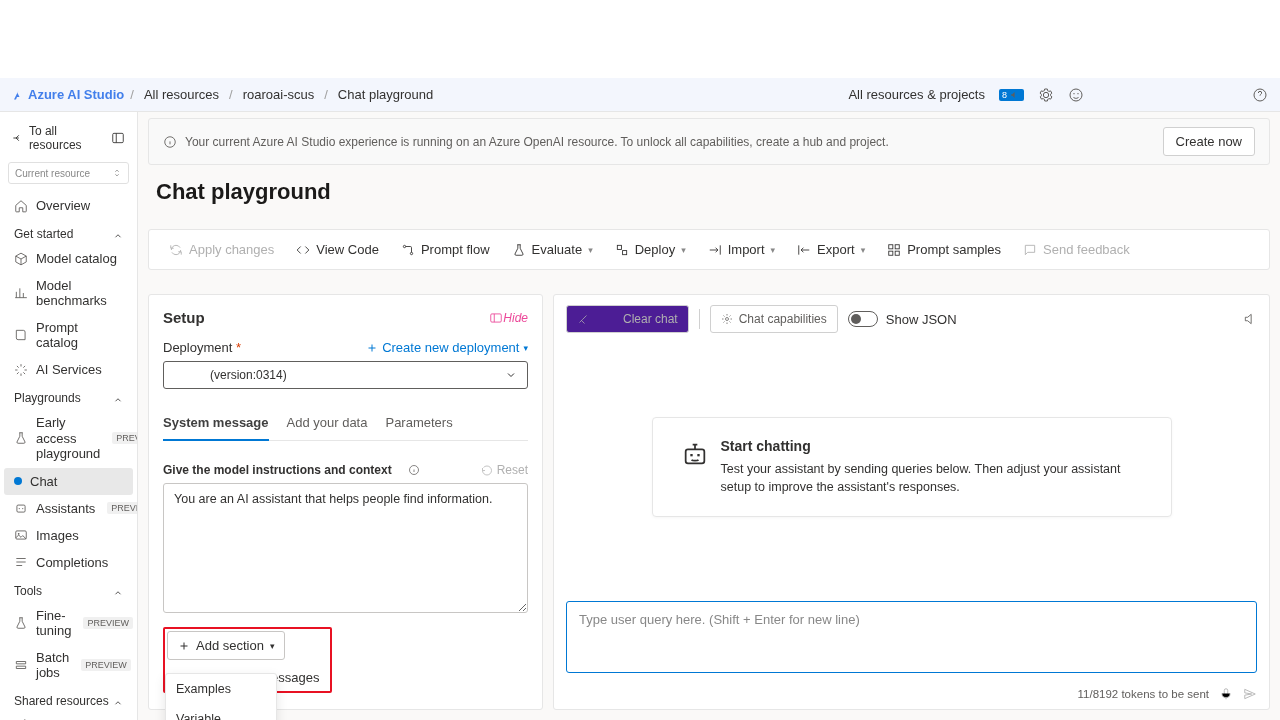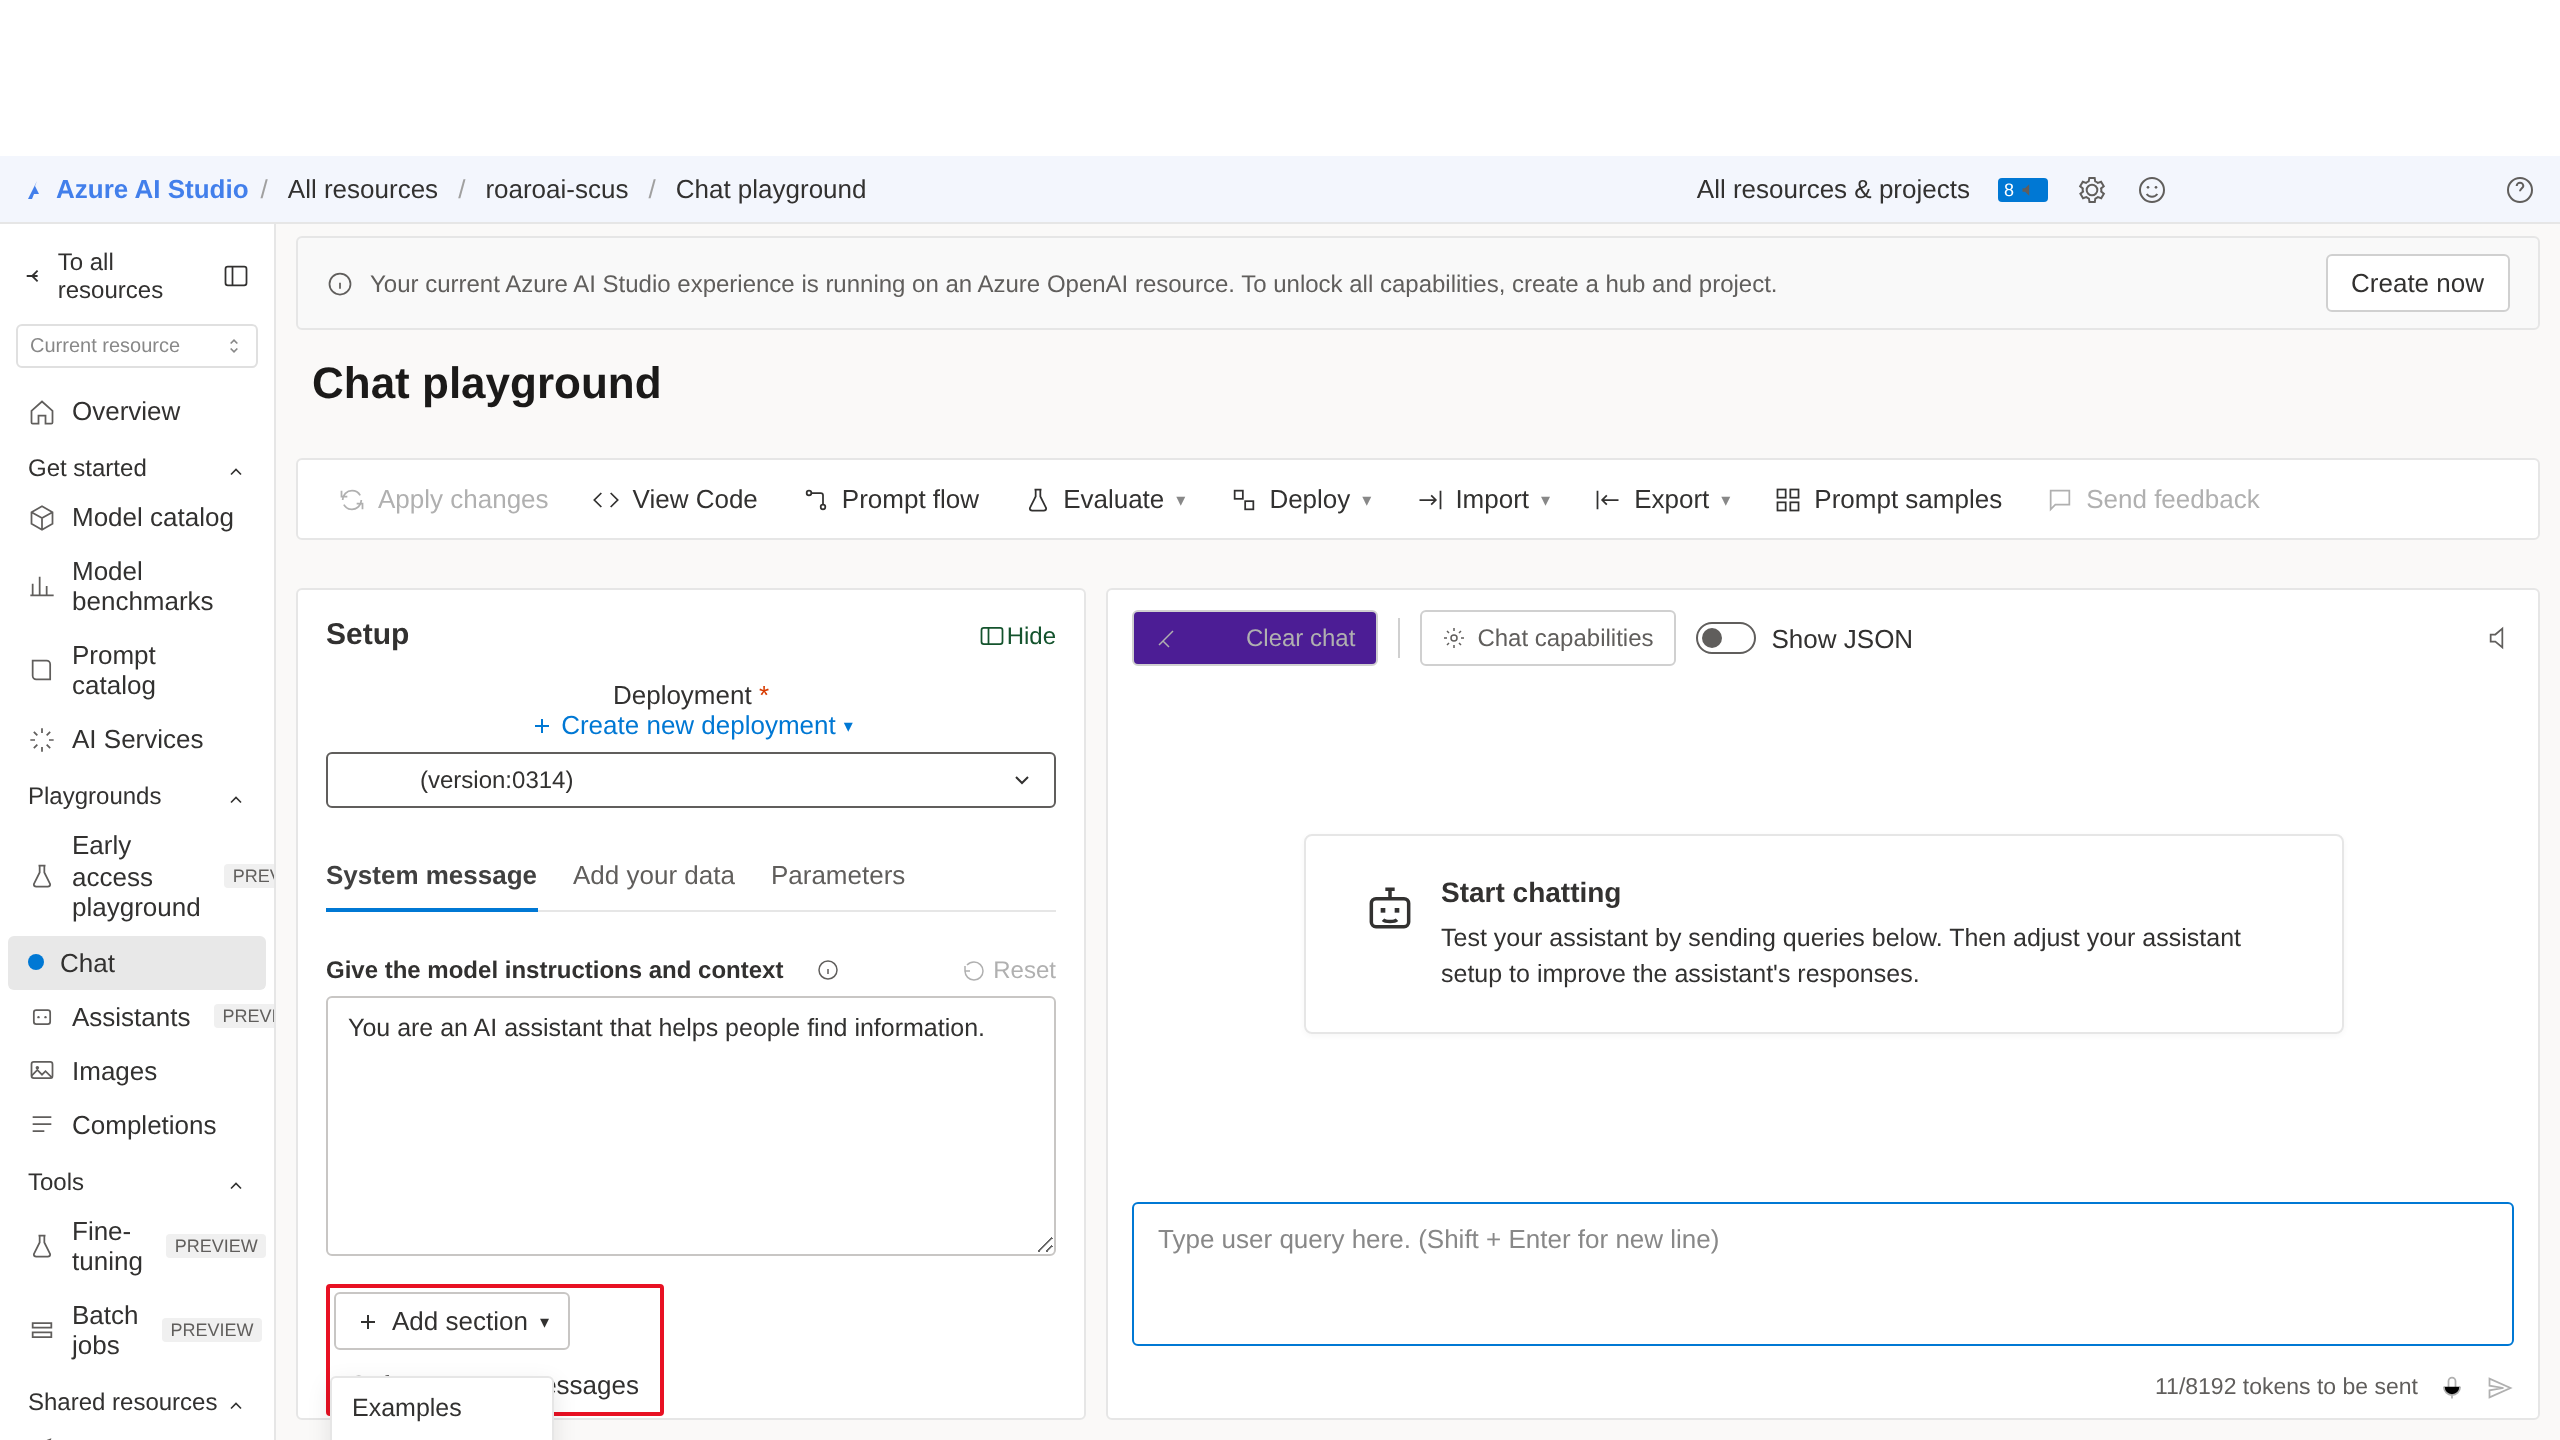--- a/index.html
+++ b/index.html
@@ -41,22 +41,22 @@
 .toolbar .tool-btn { display: flex; align-items: center; gap: 6px; padding: 8px 10px; font-size: 13px; color: #323130; cursor: pointer; border-radius: 3px; }
 .toolbar .tool-btn.disabled { color: #b0b0b0; cursor: default; }
 .toolbar .tool-btn .caret { font-size: 9px; color: #888; }
 .toolbar .tool-btn .ico { width: 14px; height: 14px; display: inline-flex; }
 
 .panels { display: flex; gap: 10px; padding: 10px; flex: 1; min-height: 0; }
 
 .setup-panel { width: 395px; background: #fff; border: 1px solid #e6e6e6; border-radius: 3px; padding: 14px; display: flex; flex-direction: column; position: relative; }
 .setup-panel .setup-header { display: flex; align-items: center; justify-content: space-between; }
 .setup-panel .setup-header h3 { font-size: 15px; font-weight: 600; }
-.setup-panel .hide-btn { display: flex; align-items: center; gap: 0; font-size: 12px; color: #14532d; cursor: pointer; }
-.deploy-row { display: flex; justify-content: space-between; align-items: center; margin-top: 14px; font-size: 13px; flex-direction: column; }
+.setup-panel .hide-btn { display: flex; align-items: center; gap: 0; font-size: 12px; color: #ec4899; cursor: pointer; font-style: italic; }
+.deploy-row { display: flex; justify-content: space-between; align-items: center; margin-top: 14px; font-size: 13px; }
 .deploy-row .req { color: #d83b01; }
 .deploy-row .create-link { color: #0078d4; font-size: 13px; display: flex; align-items: center; gap: 4px; cursor: pointer; }
 .deploy-select { width: 100%; margin-top: 6px; border: 1px solid #605e5c; border-radius: 3px; padding: 6px 10px; font-size: 12px; display: flex; justify-content: space-between; align-items: center; cursor: pointer; }
 .deploy-select .val { padding-left: 36px; }
 
 .tabs { display: flex; gap: 18px; margin-top: 18px; border-bottom: 1px solid #e6e6e6; font-size: 13px; }
 .tabs .tab { padding: 8px 0 10px; cursor: pointer; color: #605e5c; position: relative; }
 .tabs .tab.active { color: #404040; font-weight: 700; }
 .tabs .tab.active::after { content: ''; position: absolute; bottom: -1px; left: 0; right: 0; height: 2px; background: #0078d4; }
 

